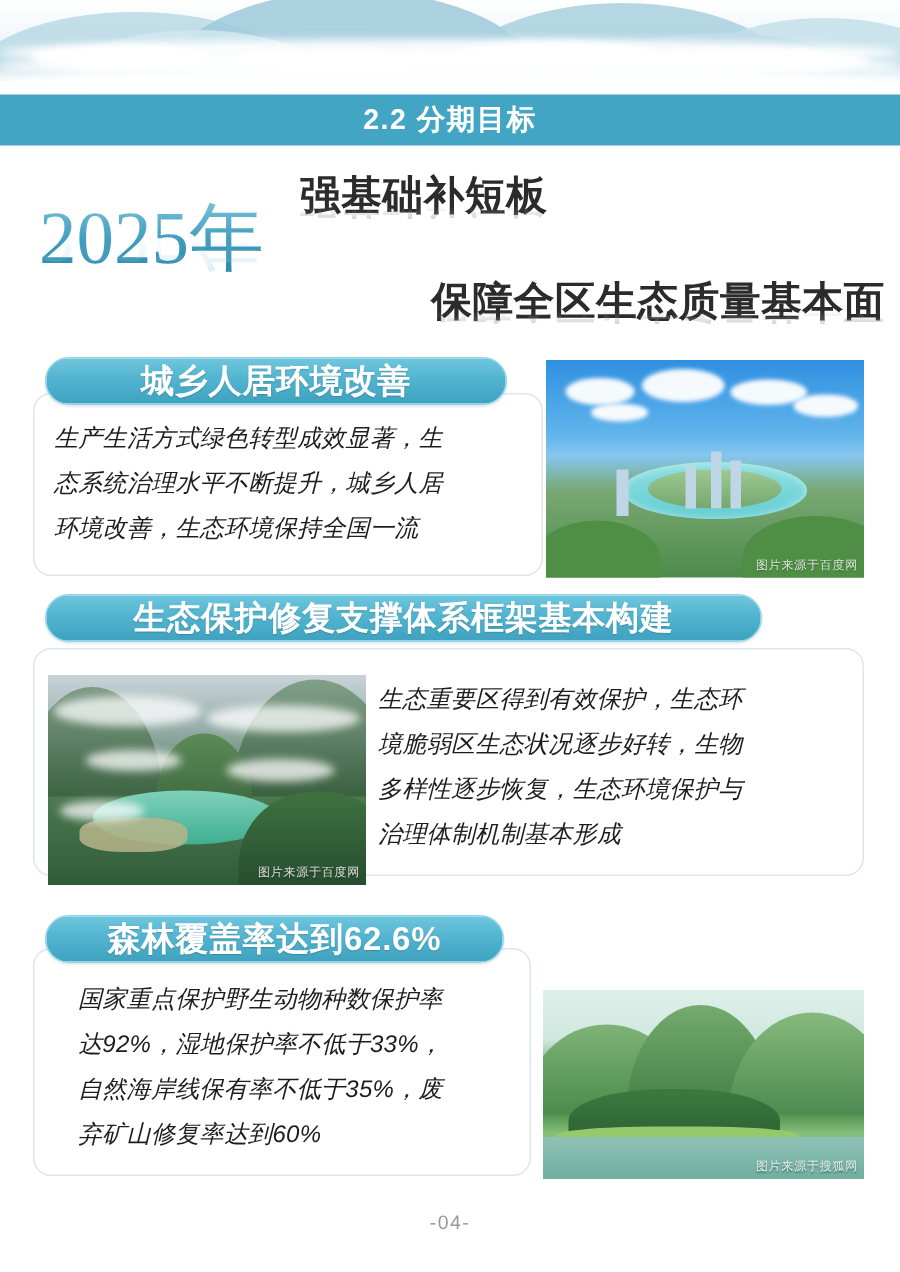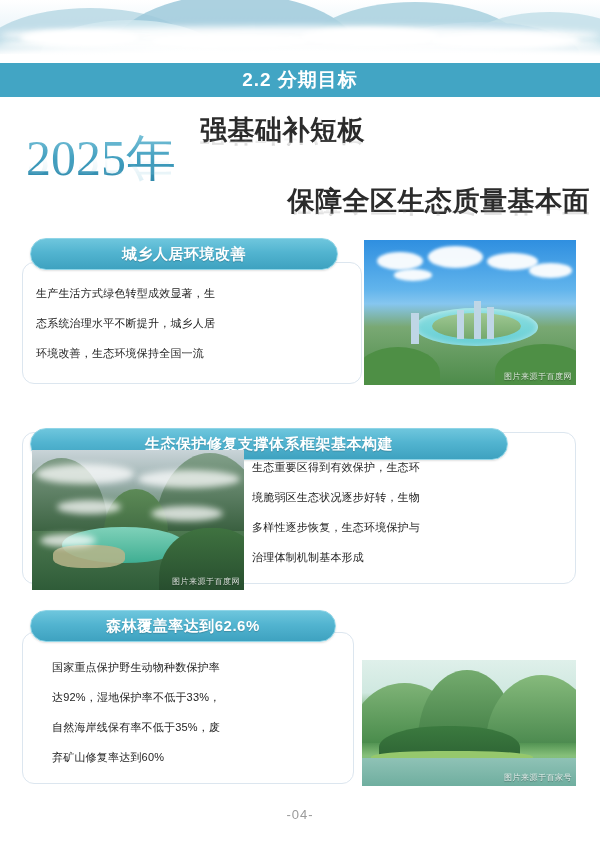--- a/index.html
+++ b/index.html
@@ -175,43 +175,44 @@
     background: linear-gradient(180deg, #6ec6dd 0%, #52b4d0 45%, #3ea2c0 100%);
     border: 1px solid #8fd5e7;
     box-shadow: 0 1px 2px rgba(0,0,0,.12);
     display: flex;
     align-items: center;
     justify-content: center;
     z-index: 3;
   }
   .pill-text {
     color: #ffffff;
-    font-size: 15px;
+    font-size: 22px;
     font-weight: bold;
     letter-spacing: 0.5px;
     white-space: nowrap;
     text-shadow: 0 1px 1px rgba(0,0,0,.18);
   }
 
   .card {
     position: absolute;
     background: #ffffff;
     border: 1px solid #dce6ef;
     border-radius: 12px;
     z-index: 1;
   }
 
   .body-text {
     position: absolute;
-    font-size: 11px;
+    font-size: 16px;
     line-height: 30px;
     color: #1d1d1d;
     z-index: 2;
     white-space: pre-line;
     letter-spacing: 0.2px;
+    font-style: italic;
   }
 
   .photo {
     position: absolute;
     overflow: hidden;
     z-index: 4;
     background: #cfe3ec;
   }
   .photo-watermark {
     position: absolute;
@@ -345,21 +346,21 @@
       <div class="pc-tower" style="left:44%; top:48%; width:3%;  height:20%;"></div>
       <div class="pc-green" style="left:-4%; top:74%; width:40%; height:30%;"></div>
       <div class="pc-green" style="left:62%; top:72%; width:46%; height:32%;"></div>
       <div class="photo-watermark">图片来源于百度网</div>
     </div>
   </div>
 
   <div class="block">
     <div class="card" style="left:22px; top:432px; width:554px; height:152px;"></div>
 
-    <div class="pill" style="left:30px; top:428px; width:478px;">
+    <div class="pill" style="left:30px; top:396px; width:478px;">
       <span class="pill-text">生态保护修复支撑体系框架基本构建</span>
     </div>
 
     <div class="photo ph-gorge" style="left:32px; top:450px; width:212px; height:140px;">
       <div class="pg-peak" style="left:-8%; top:6%;  width:44%; height:52%; background:linear-gradient(180deg,#7d9a84 0%,#3d6443 100%);"></div>
       <div class="pg-peak" style="left:58%; top:2%;  width:52%; height:56%; background:linear-gradient(180deg,#82a08a 0%,#3a6040 100%);"></div>
       <div class="pg-centerpeak"></div>
       <div class="pg-water"></div>
       <div class="pg-sand"></div>
       <div class="pg-mist" style="left:2%;  top:10%; width:46%; height:14%;"></div>
@@ -389,19 +390,19 @@
 自然海岸线保有率不低于35%，废
 弃矿山修复率达到60%</div>
 
     <div class="photo ph-forest" style="left:362px; top:660px; width:214px; height:126px;">
       <div class="pf-hill" style="left:-6%; top:18%; width:52%; height:48%; background:linear-gradient(180deg,#7fb377 0%,#4a8c4c 100%);"></div>
       <div class="pf-hill" style="left:26%; top:8%;  width:46%; height:56%; background:linear-gradient(180deg,#74ab6e 0%,#437f46 100%);"></div>
       <div class="pf-hill" style="left:58%; top:12%; width:52%; height:54%; background:linear-gradient(180deg,#86ba7c 0%,#4d8b50 100%);"></div>
       <div class="pf-trees"></div>
       <div class="pf-meadow"></div>
       <div class="pf-lake"></div>
-      <div class="photo-watermark">图片来源于百家号</div>
+      <div class="photo-watermark">图片来源于搜狐网</div>
     </div>
   </div>
 
   <div class="page-number">-04-</div>
 
 </div>
 
 </body></html>

